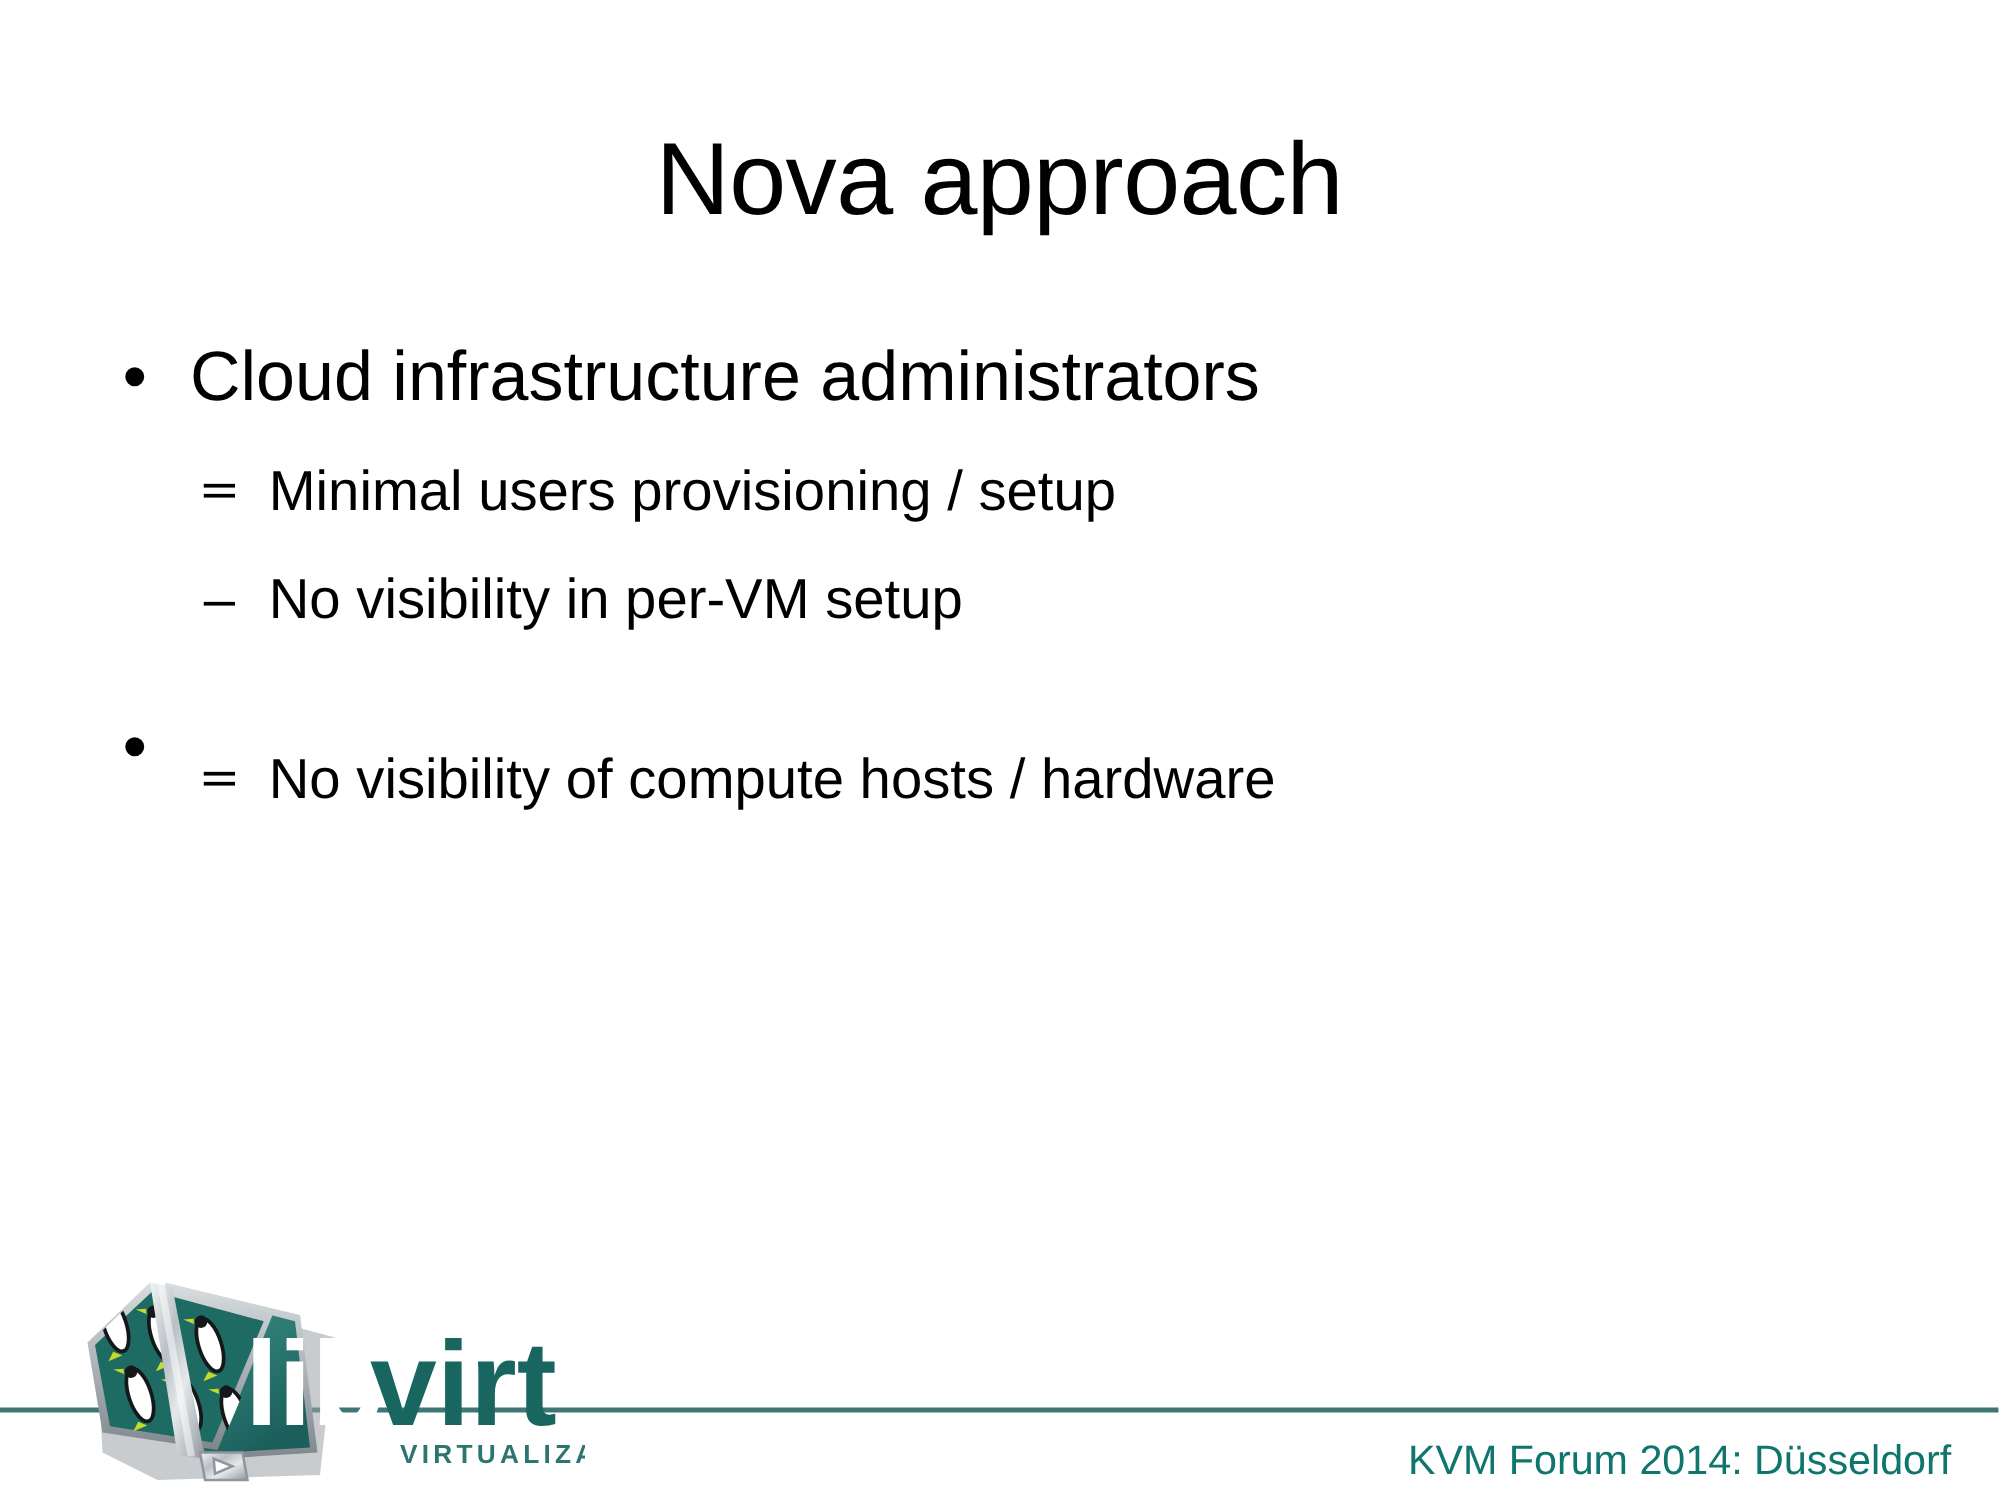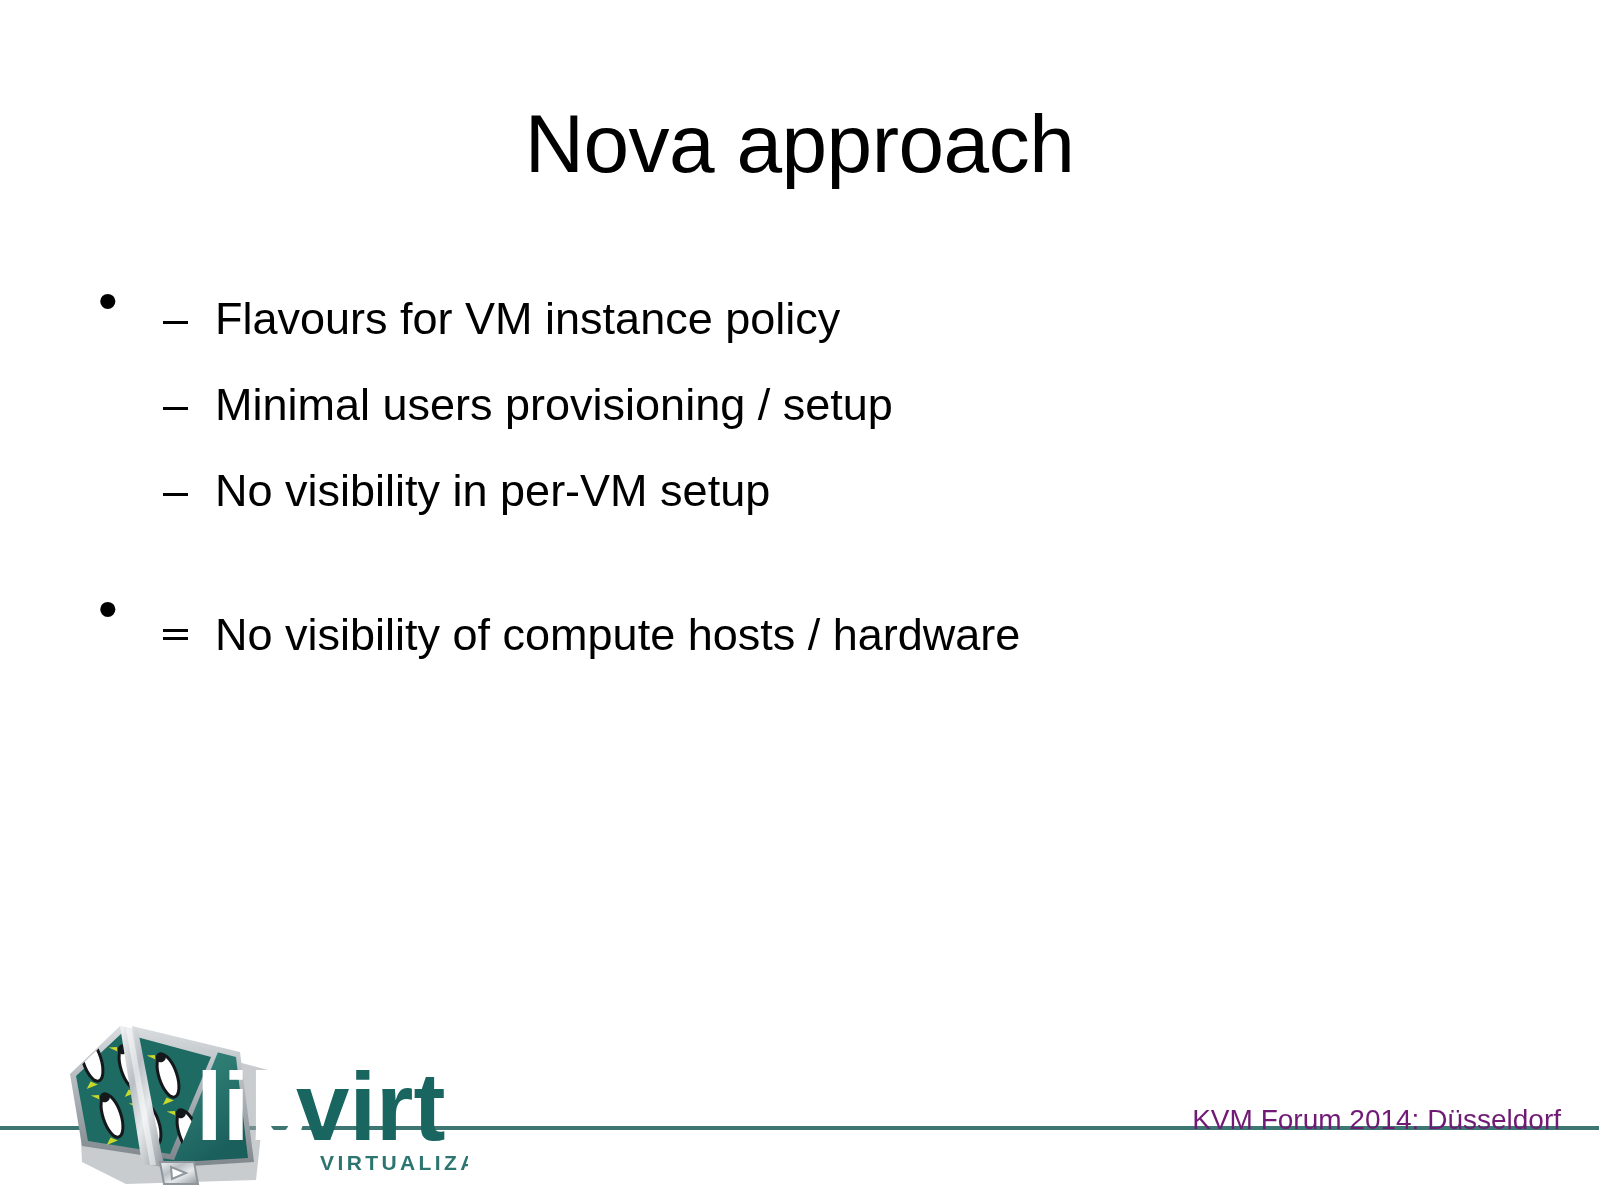--- a/index.html
+++ b/index.html
@@ -91,24 +91,24 @@
     top: 1126px;
     width: 1599px;
     height: 4px;
     background: #3d7672;
   }
 
   
   .footer-text {
     position: absolute;
     right: 38px;
-    top: 1100px;
-    font-size: 28px;
+    top: 1148px;
+    font-size: 33px;
     line-height: 40px;
-    color: #701a75;
+    color: #0f766e;
     white-space: nowrap;
   }
 
   
   .logo {
     position: absolute;
     left: 68px;
     top: 1012px;
     width: 400px;
     height: 178px;
@@ -123,25 +123,25 @@
 <body>
 
 <div class="slide">
 
   <div class="slide-title">Nova approach</div>
 
   <div class="body-outline">
 
     <div class="bullet-l1">
       <span class="marker">•</span>
-    </div>
-
-    <div class="bullet-l2">
-      <span class="marker">–</span>
-      <span>Flavours for VM instance policy</span>
+      <span>Cloud infrastructure administrators</span>
+    </div>
+
+    <div class="bullet-l2">
+      <span class="marker">–</span>
     </div>
 
     <div class="bullet-l2">
       <span class="marker">–</span>
       <span>Minimal users provisioning / setup</span>
     </div>
 
     <div class="bullet-l2">
       <span class="marker">–</span>
       <span>No visibility in per-VM setup</span>

